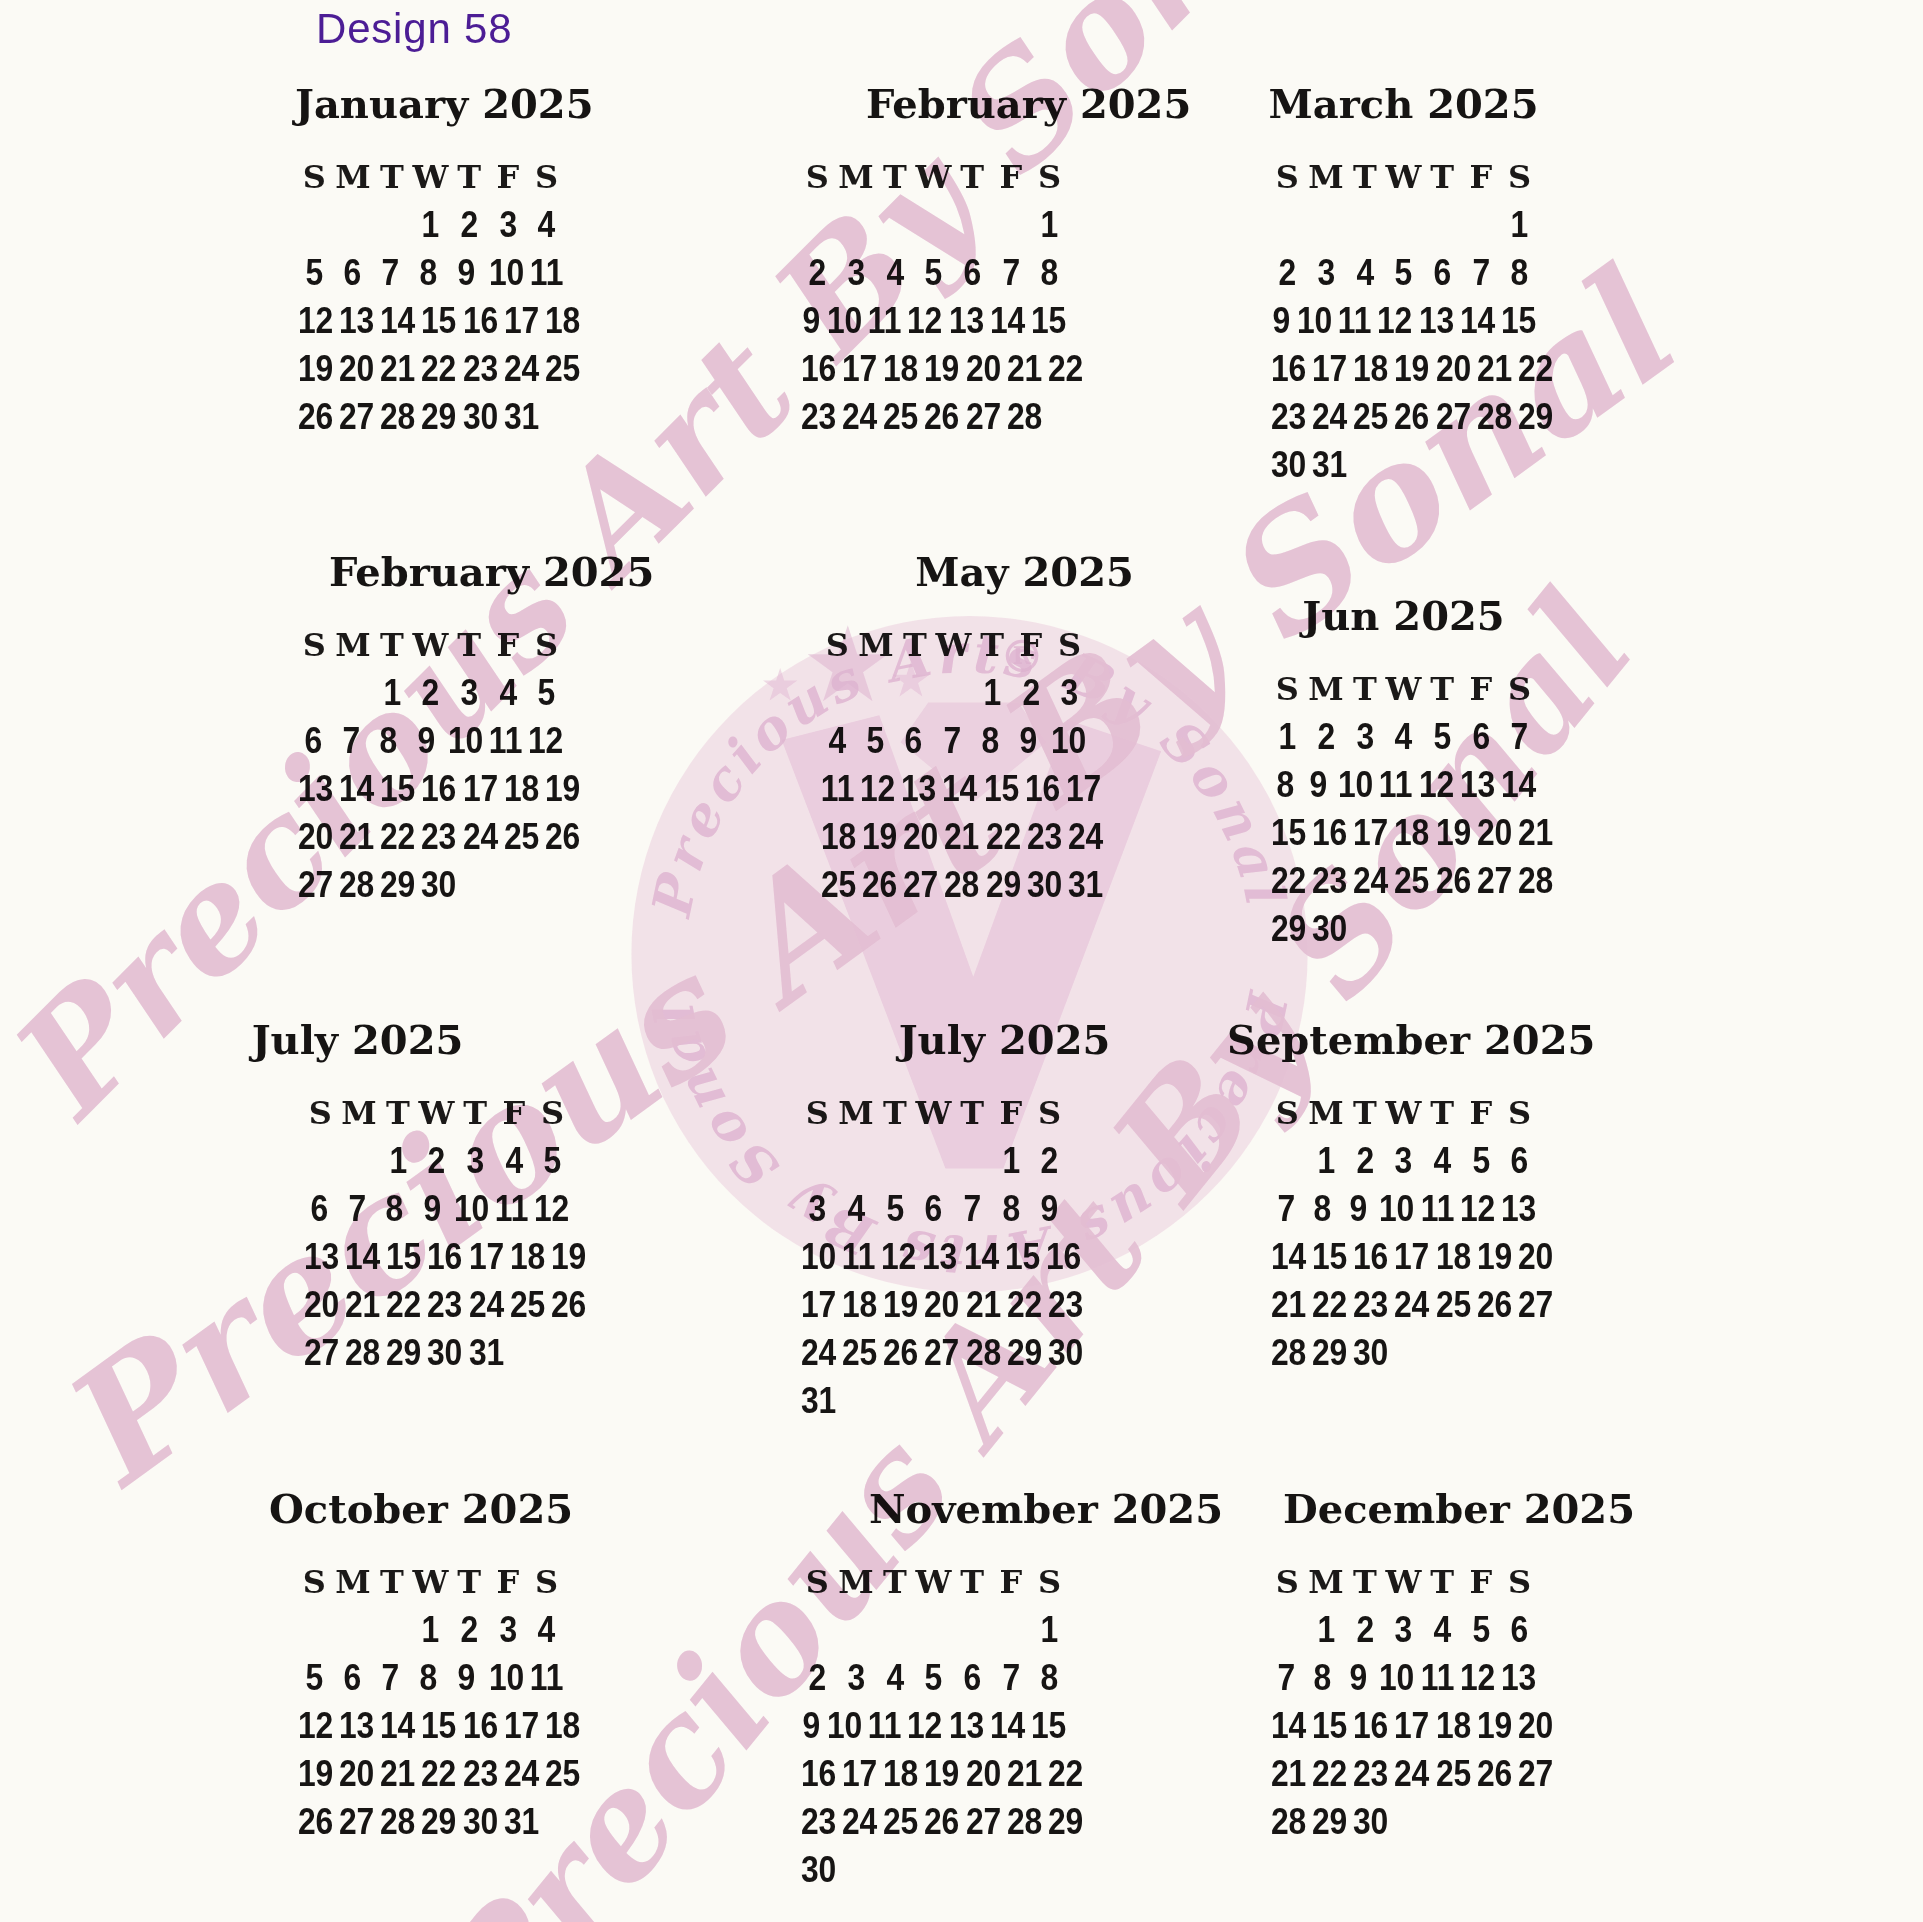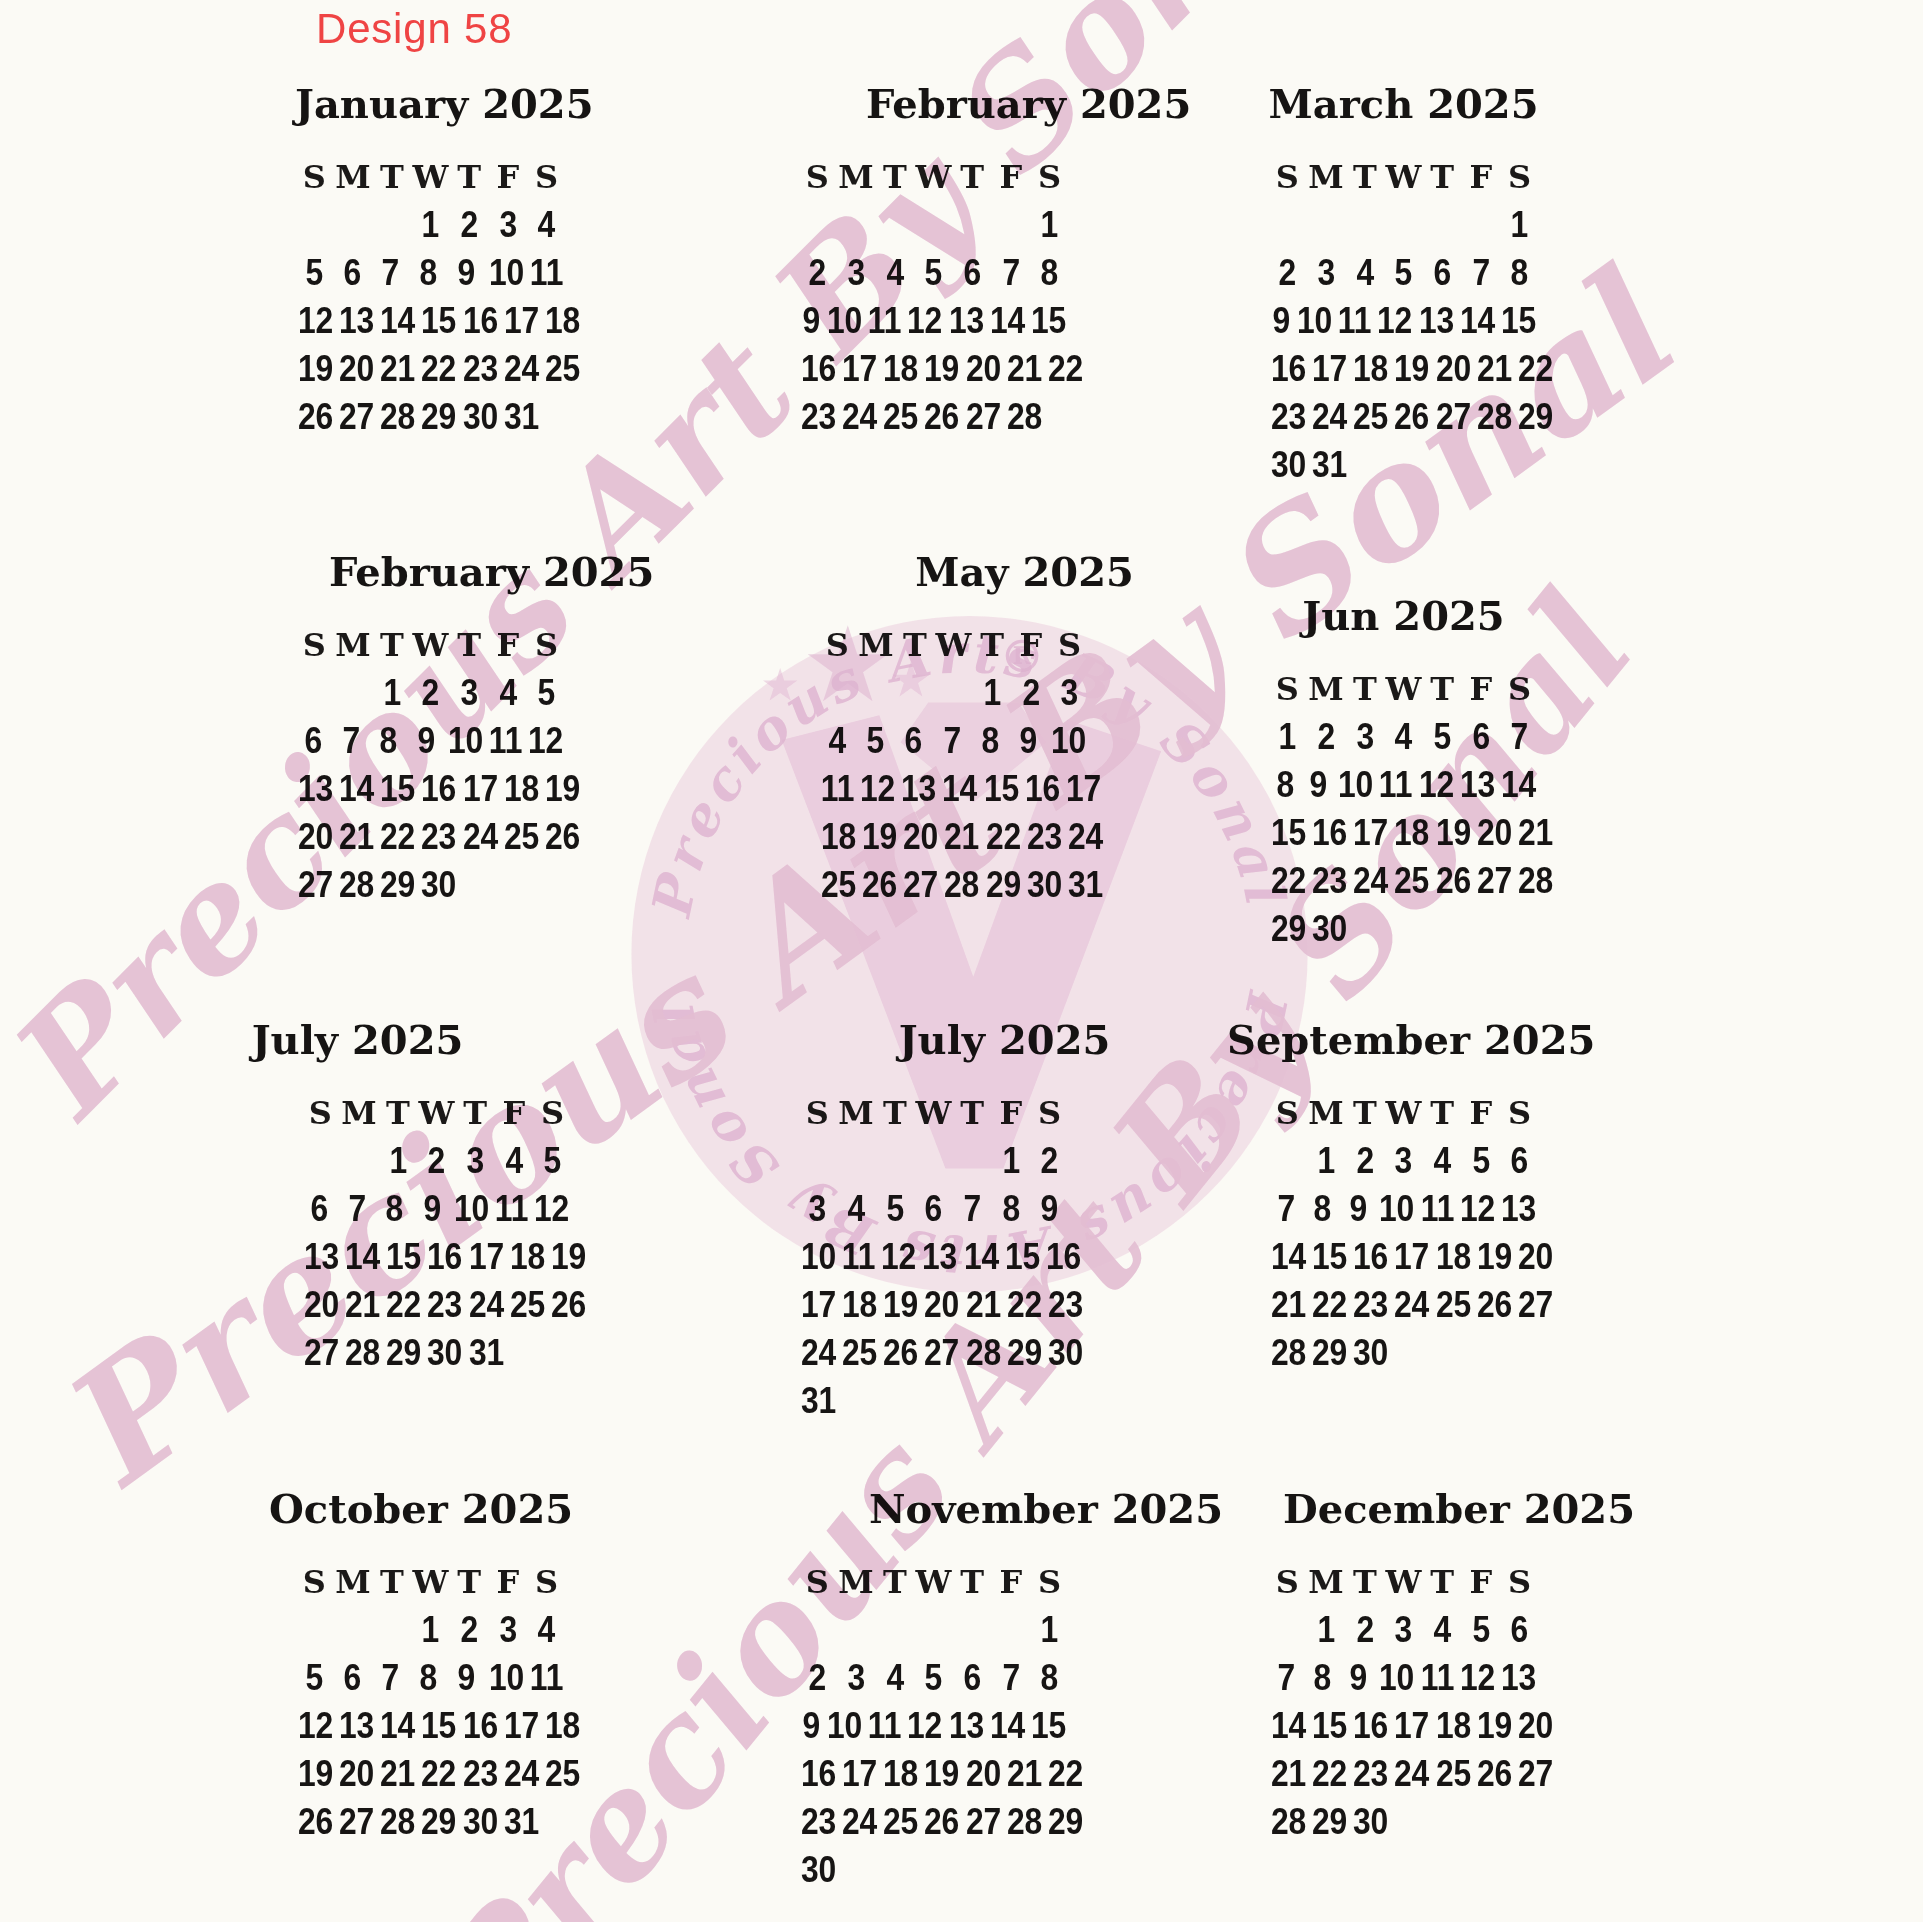--- a/index.html
+++ b/index.html
@@ -1,18 +1,18 @@
 <!DOCTYPE html>
 <html style="font-size:12px"><head>
 <meta charset="utf-8">
 <style>
   html,body{margin:0;padding:0;background:#fbfaf5;}
   .page{position:relative;width:1924px;height:1922px;background:#fbfaf5;overflow:hidden;
         font-family:"Liberation Sans",sans-serif;color:#1b1918;}
-  .design-title{position:absolute;left:316px;top:4.5px;font-size:42px;letter-spacing:0.8px;color:#ef4444;
+  .design-title{position:absolute;left:316px;top:4.5px;font-size:42px;letter-spacing:0.8px;color:#4c1d95;
         font-family:"Liberation Sans",sans-serif;}
   .grid{position:absolute;inset:0;}
   .month{position:absolute;width:271px;padding-top:6px;}
   .month-title{position:relative;height:45px;line-height:45px;text-align:center;white-space:nowrap;
         font-family:"DejaVu Serif","Liberation Serif",serif;font-weight:bold;font-size:40px;color:#161413;}
   .weekrow{display:flex;height:48px;align-items:center;}
   .letters{margin-top:27px;}
   .cell{flex:1;text-align:center;}
   .wd{font-family:"DejaVu Serif","Liberation Serif",serif;font-weight:bold;font-size:32px;color:#1b1918;}
   .day .num{display:inline-block;transform:scaleX(0.86);transform-origin:50% 50%;

